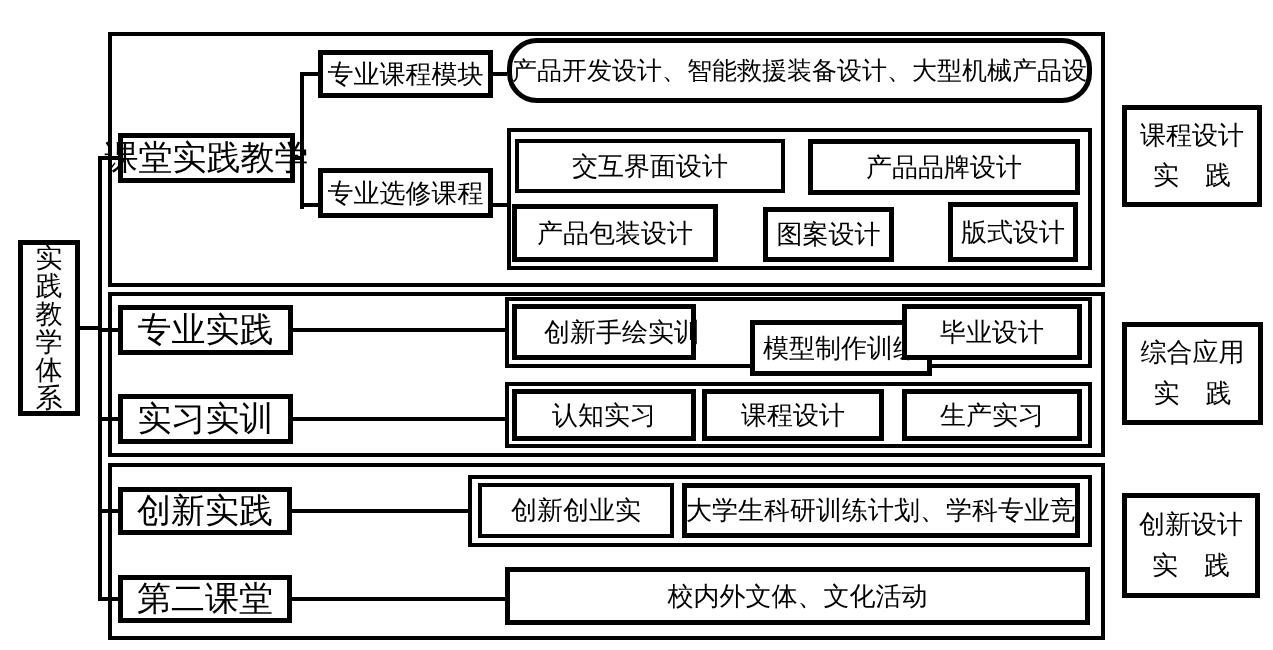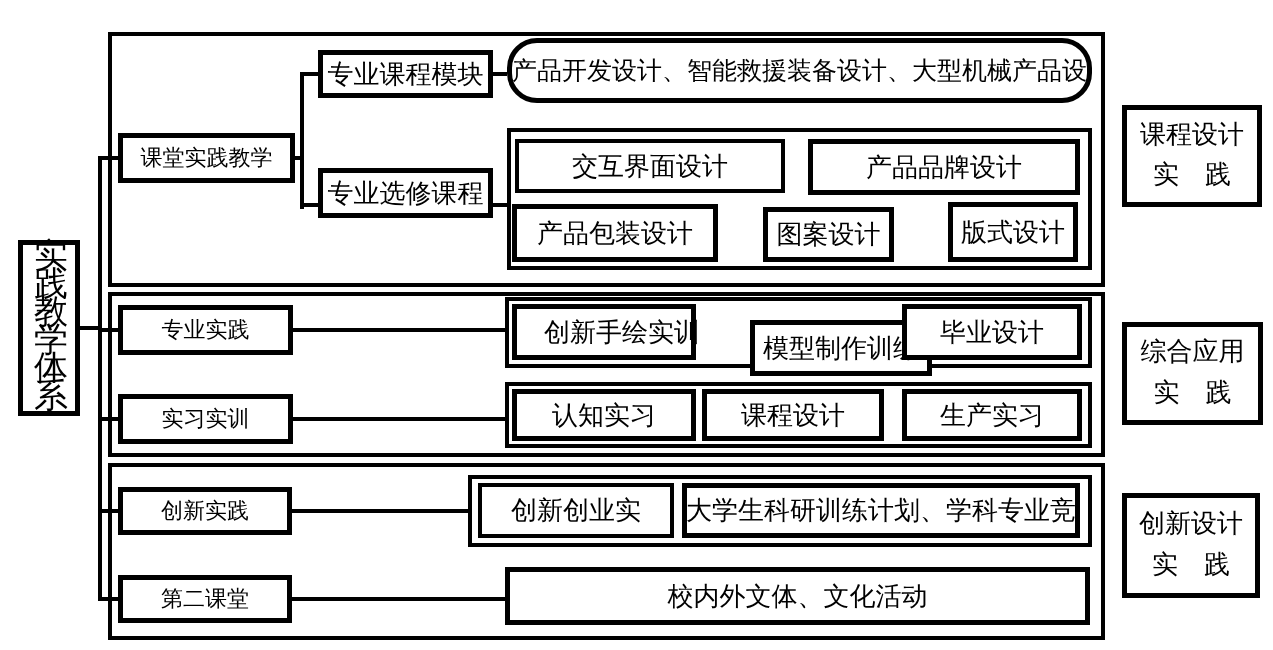--- a/index.html
+++ b/index.html
@@ -1,36 +1,36 @@
 <!DOCTYPE html>
 <html><head>
 <meta charset="utf-8">
 <style>
-  * { margin:0; padding:0; box-sizing:border-box;font-family:Liberation Mono, monospace; }
+  * { margin:0; padding:0; box-sizing:border-box; }
   html,body { background:#ffffff; }
   .canvas {
     position:relative; width:1273px; height:650px; background:#fff;
     font-family:"Liberation Serif","DejaVu Serif",serif; color:#000;
     overflow:hidden;
   }
   .box {
     position:absolute; border:5px solid #000; background:#fff;
     display:flex; align-items:center; justify-content:center;
     text-align:center; white-space:nowrap;
   }
   .b4 { border-width:4px; }
   .container { background:transparent; }
   .line { position:absolute; background:#000; }
-  .fz27 { font-size:22px; }
+  .fz27 { font-size:34px; }
   .fz26 { font-size:26px; }
   .fz25 { font-size:25px; }
   .side-label { flex-direction:column; justify-content:space-evenly; white-space:nowrap; }
   .side-label .ln { display:block; line-height:30px; }
   .vtext {
-    width:30px; font-size:34px; line-height:28px;
+    width:30px; font-size:27px; line-height:28px;
     word-break:break-all; white-space:normal; text-align:center;
   }
 </style>
 </head>
 <body>
 
 <div class="canvas">
 
   <div class="box" style="left:18px; top:240px; width:62px; height:176px;">
     <div class="vtext">实践教学体系</div>

